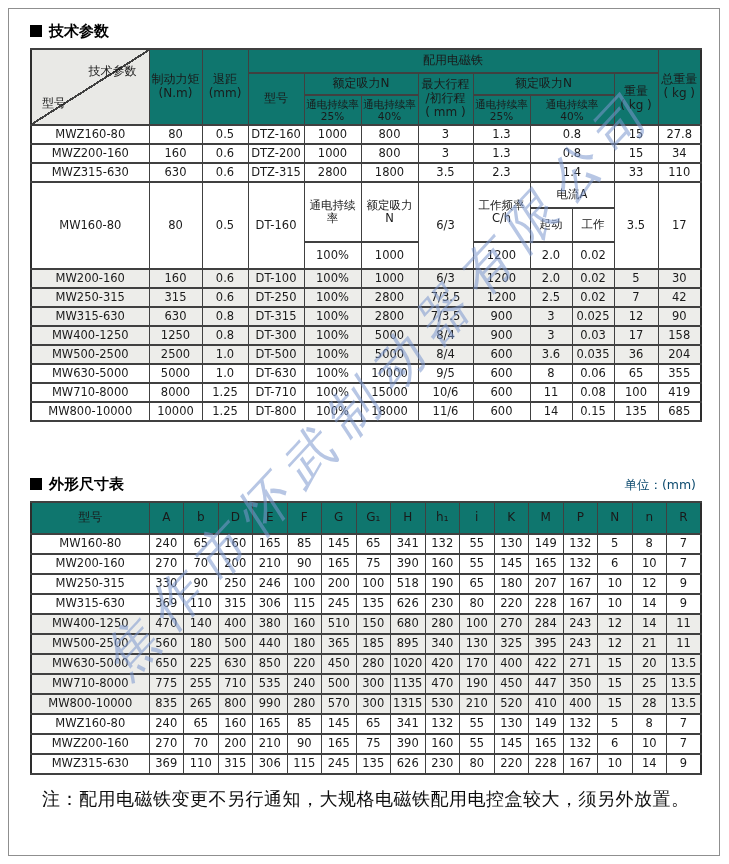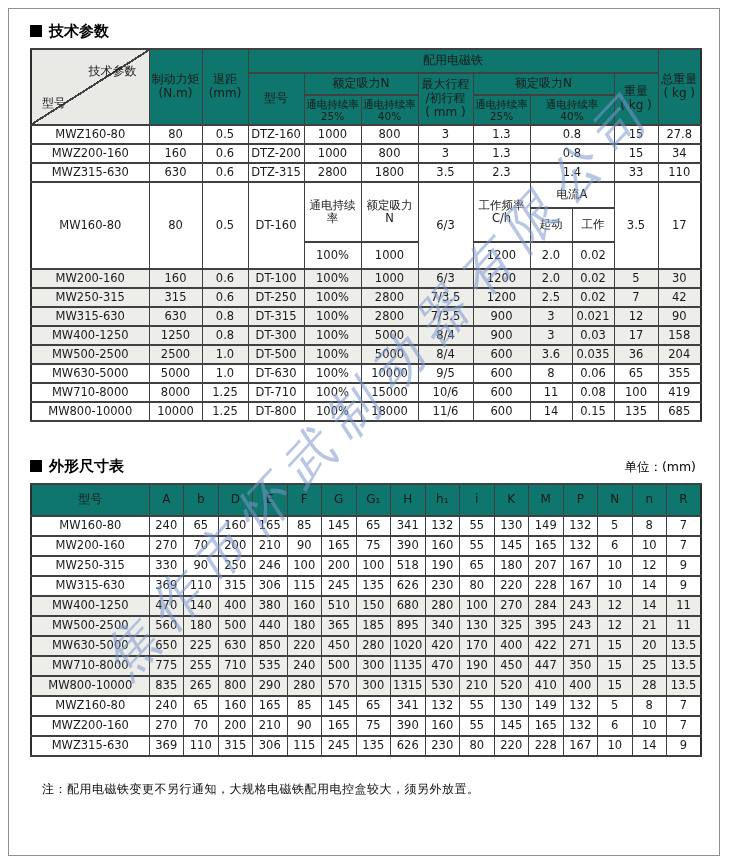--- a/index.html
+++ b/index.html
@@ -24,23 +24,23 @@
     display: flex; align-items: center;
     font-size: 15px; font-weight: bold; color: #000;
     height: 20px;
   }
   .sq {
     display: inline-block; width: 12px; height: 12px;
     background: #000; margin-right: 7px;
   }
   .title-row {
     display: flex; justify-content: space-between; align-items: flex-end;
-    margin-top: 34px;
-  }
-  .unit-label { font-size: 12.5px; font-weight: normal; color: #000000; padding-right: 2px; }
+    margin-top: 52px;
+  }
+  .unit-label { font-size: 12.5px; font-weight: normal; color: #0c4a6e; padding-right: 2px; }
 
   table {
     border-collapse: collapse;
     table-layout: fixed;
     width: 670px;
     margin-top: 7px;
     background: #fff;
   }
   th, td {
     border-left: 1px solid #404040;
@@ -78,23 +78,23 @@
         #404040 calc(50% + 1px),
         rgba(0,0,0,0) calc(50% + 1px)) #e9e9e6 !important;
   }
   .diag .dtop { position: absolute; top: 15px; right: 12px; font-size: 12px; }
   .diag .dbot { position: absolute; bottom: 13px; left: 10px; font-size: 12px; }
 
   #dim-table thead th { height: 32px; }
   #dim-table tbody td { height: 20px; }
 
   .note {
-    margin-top: 24px;
+    margin-top: 12px;
     padding-left: 12px;
-    font-size: 12px;
+    font-size: 18px;
     color: #0d0d0d;
     letter-spacing: 0.5px;
   }
 
   .watermark {
     position: absolute;
     left: -30px; top: 340px;
     width: 800px;
     text-align: center;
     transform: rotate(-47deg);
@@ -271,21 +271,21 @@
           <tr class="shaded">
             <td>MW315-630</td>
             <td>630</td>
             <td>0.8</td>
             <td>DT-315</td>
             <td>100%</td>
             <td>2800</td>
             <td>7/3.5</td>
             <td>900</td>
             <td>3</td>
-            <td>0.021</td>
+            <td>0.025</td>
             <td>12</td>
             <td>90</td>
           </tr>
           <tr class="shaded">
             <td>MW400-1250</td>
             <td>1250</td>
             <td>0.8</td>
             <td>DT-300</td>
             <td>100%</td>
             <td>5000</td>
@@ -555,21 +555,21 @@
             <td>350</td>
             <td>15</td>
             <td>25</td>
             <td>13.5</td>
           </tr>
           <tr class="shaded">
             <td>MW800-10000</td>
             <td>835</td>
             <td>265</td>
             <td>800</td>
-            <td>290</td>
+            <td>990</td>
             <td>280</td>
             <td>570</td>
             <td>300</td>
             <td>1315</td>
             <td>530</td>
             <td>210</td>
             <td>520</td>
             <td>410</td>
             <td>400</td>
             <td>15</td>

